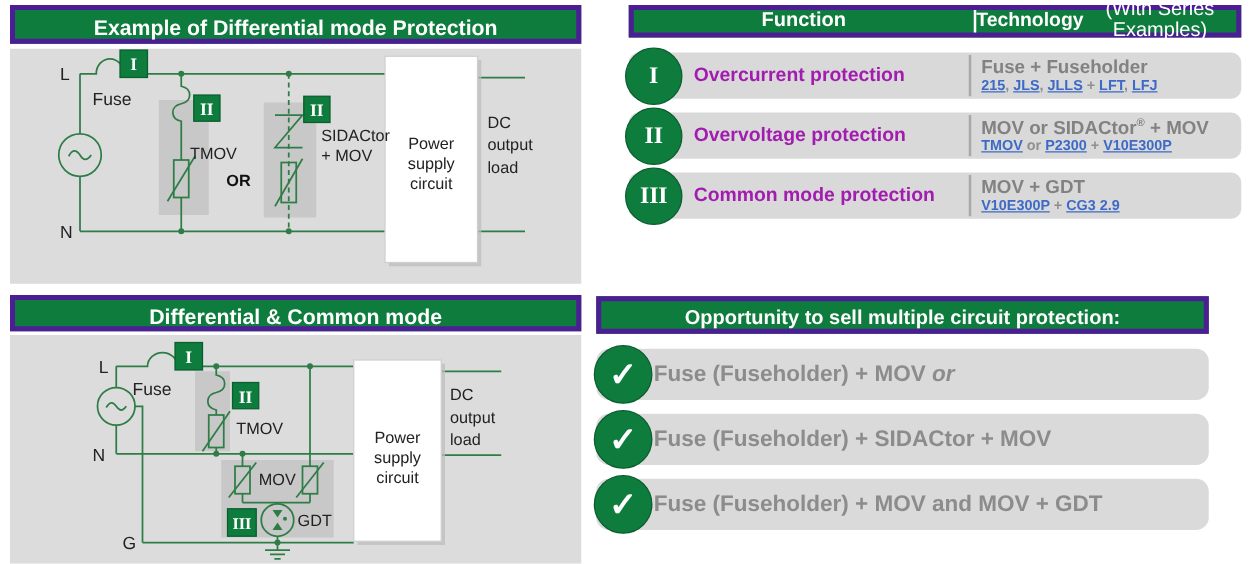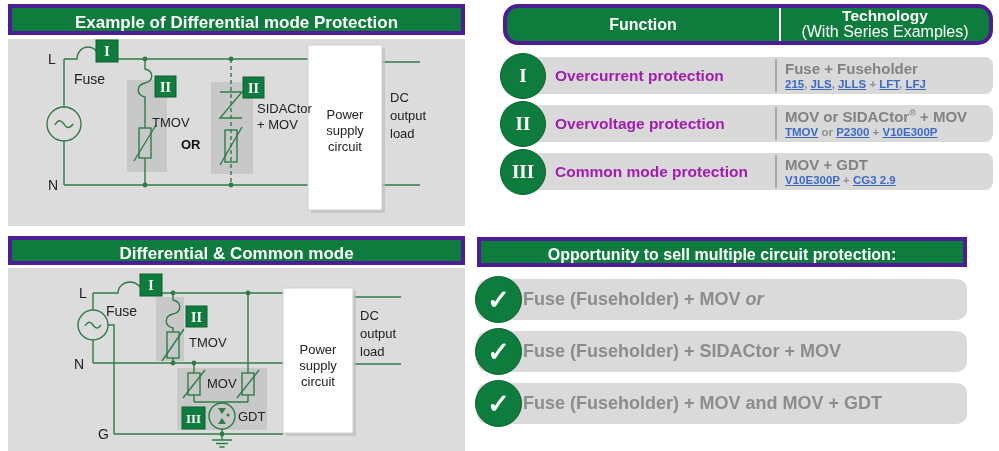--- a/index.html
+++ b/index.html
@@ -10,25 +10,25 @@
   .ghead{background:#0e7c3c;border:4px solid #4c1d95;color:#ffffff;
          font-weight:bold;text-align:center;box-sizing:border-box;}
 
   
   .panel{position:absolute;left:8px;width:457px;}
   .panel .ghead{height:31px;line-height:29px;font-size:17px;}
   .dia-body{background:#dcdcdc;margin-top:4px;}
 
   
   .tbl{position:absolute;left:503px;top:4px;width:490px;}
-  .tbl-head{display:flex;height:41px;border-radius:15px;}
+  .tbl-head{display:flex;height:26px;}
   .tbl-head .c1{width:272px;display:flex;align-items:center;justify-content:center;
                 font-size:16px;}
   .tbl-head .vsep{width:2px;background:#ffffff;}
-  .tbl-head .c2{flex:1;display:flex;flex-direction:column;align-items:center;justify-content:center;line-height:1.05;}
+  .tbl-head .c2{flex:1;display:flex;flex-direction:row;align-items:center;justify-content:center;line-height:1.05;}
   .tbl-head .c2 .t1{font-size:15.5px;font-weight:bold;}
   .tbl-head .c2 .t2{font-size:16px;font-weight:normal;}
   .t-row{position:relative;height:37px;background:#d9d9d9;border-radius:8px;
          margin-top:11px;display:flex;align-items:center;}
   .t-row.first{margin-top:12px;}
   .num-circle{position:absolute;left:-3px;top:-4.5px;width:46px;height:46px;border-radius:50%;
          background:#0e7c3c;border:1px solid #0a5e2e;box-sizing:border-box;
          display:flex;align-items:center;justify-content:center;
          color:#fff;font-family:"Liberation Serif",serif;font-weight:bold;font-size:19px;}
   .func{margin-left:52px;flex:1;font-weight:bold;font-size:15.5px;color:#a21caf;}

